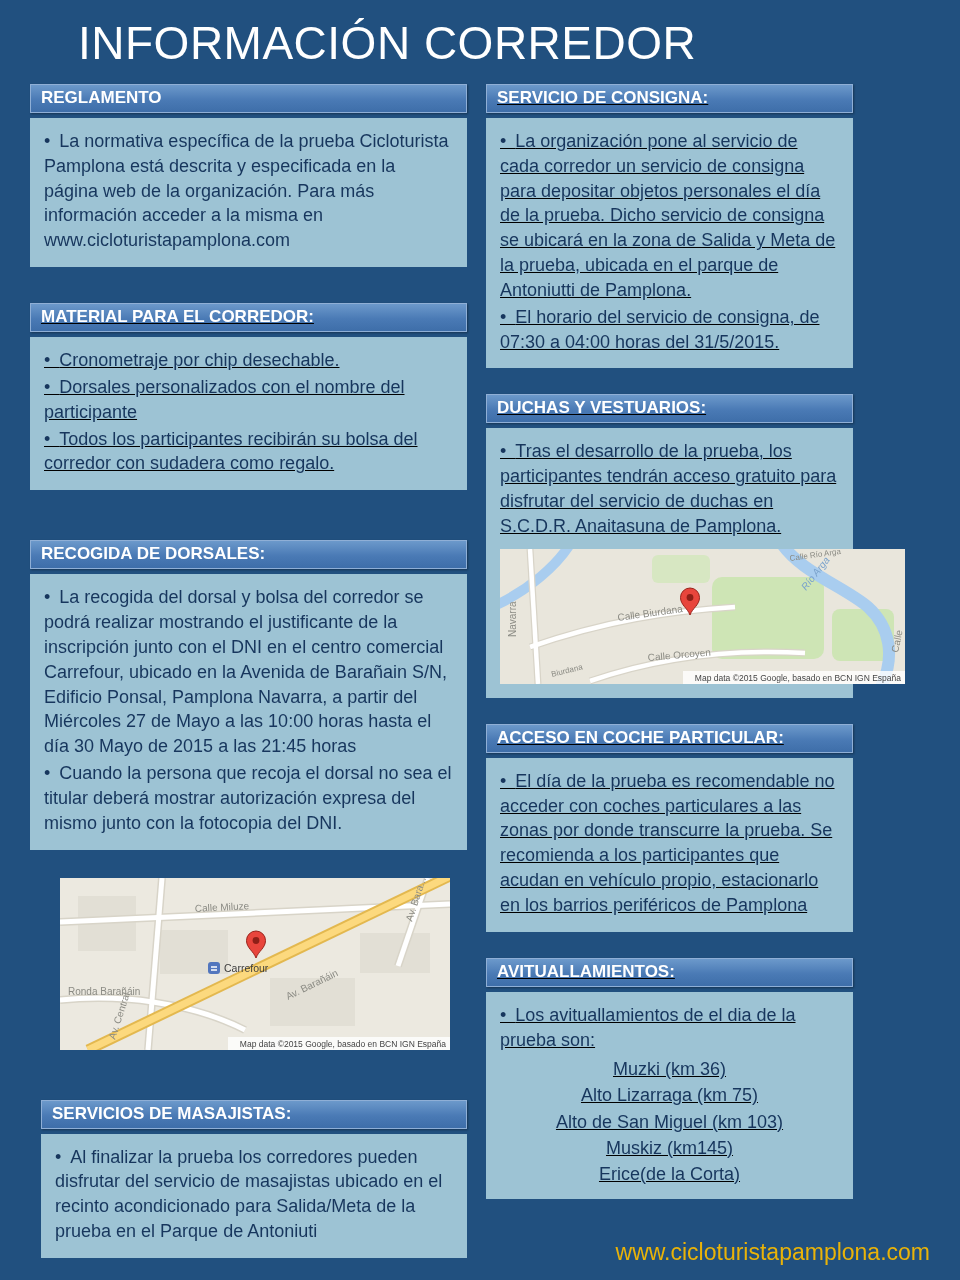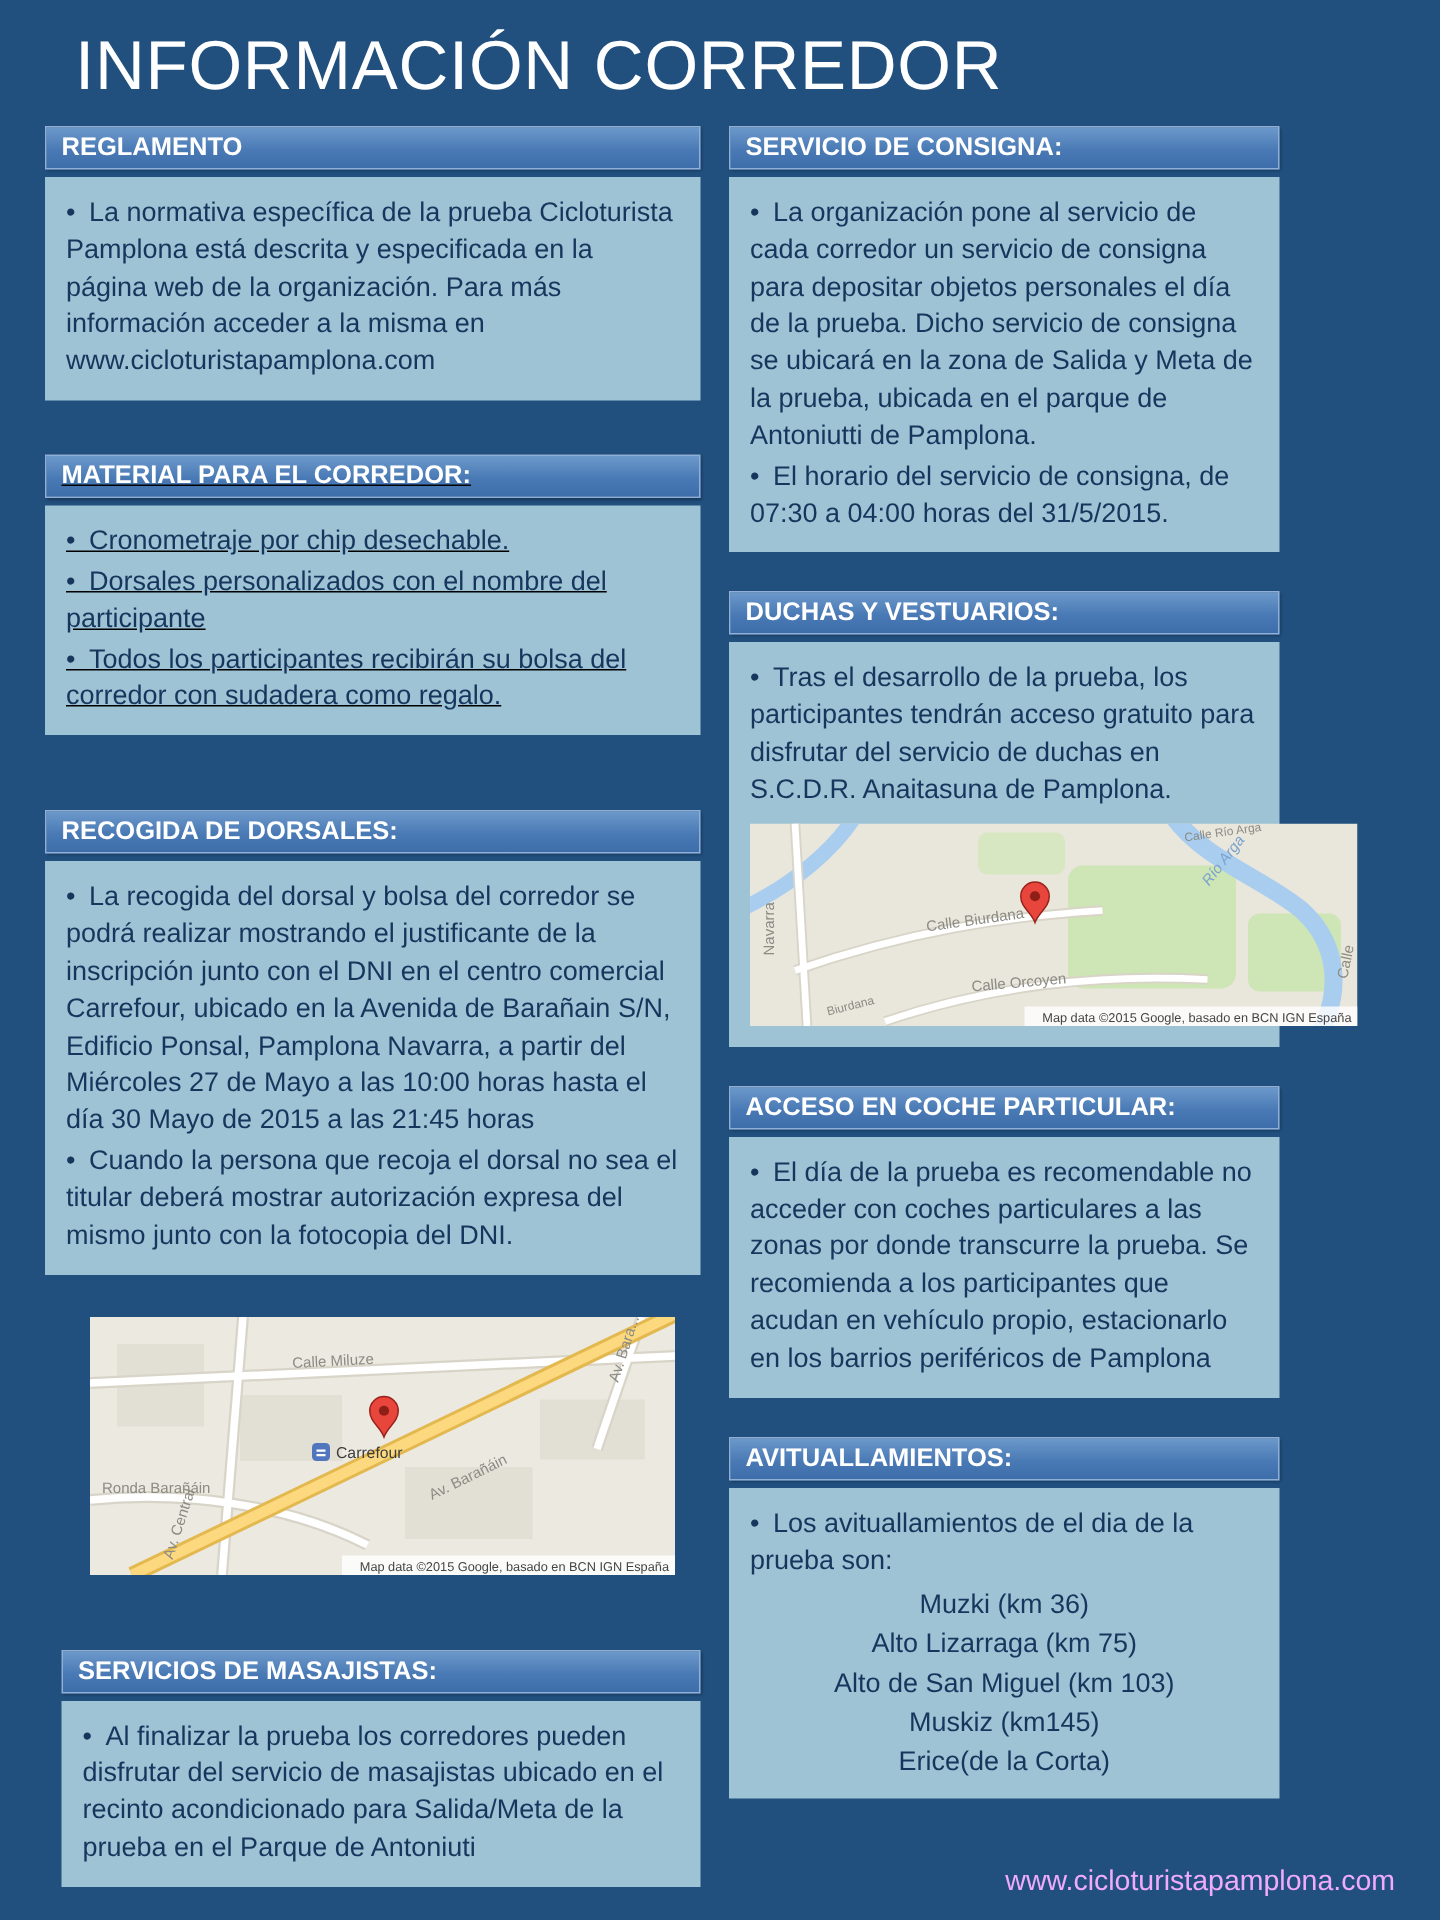--- a/index.html
+++ b/index.html
@@ -8,31 +8,31 @@
     background: #21507F;
     font-family: "Liberation Sans", sans-serif;
     position: relative;
     overflow: hidden;
   }
   .page-title {
     color: #FFFFFF;
     font-size: 46px;
     font-weight: 400;
     letter-spacing: 0.5px;
-    margin: 16px 0 14px 50px;
+    margin: 16px 0 14px 78px;
   }
   .columns {
     display: flex;
     gap: 19px;
     padding: 0 28px 0 30px;
     align-items: flex-start;
   }
   .col { display: flex; flex-direction: column; gap: 20px; }
   .col-left  { width: 437px; }
-  .col-right { width: 367px; }
+  .col-right { width: 367px; text-decoration: underline; }
 
   .hdr {
     background: linear-gradient(180deg, #6C99CB 0%, #4A7AB5 55%, #3E6EA9 100%);
     border: 1px solid #8FAFD6;
     box-shadow: 1px 1px 2px rgba(0,0,0,0.35);
     color: #FFFFFF;
     font-weight: bold;
     font-size: 17px;
     padding: 3px 10px 4px 10px;
   }
@@ -67,22 +67,22 @@
   .poi { font-size: 10.5px; fill: #3C3C3C; font-family: "Liberation Sans", sans-serif; }
   .attr { font-size: 8.5px; fill: #444444; font-family: "Liberation Sans", sans-serif; }
 
   .stations { text-align: center; margin-top: 4px; }
   .station { line-height: 1.45; }
 
   .footer {
     position: absolute;
     right: 30px;
     bottom: 14px;
-    color: #f0abfc;
-    font-size: 19px;
+    color: #eab308;
+    font-size: 23px;
   }
 </style>
 </head>
 <body>
 
 <h1 class="page-title">INFORMACIÓN CORREDOR</h1>
 
 <div class="columns">
 
   <div class="col col-left">

